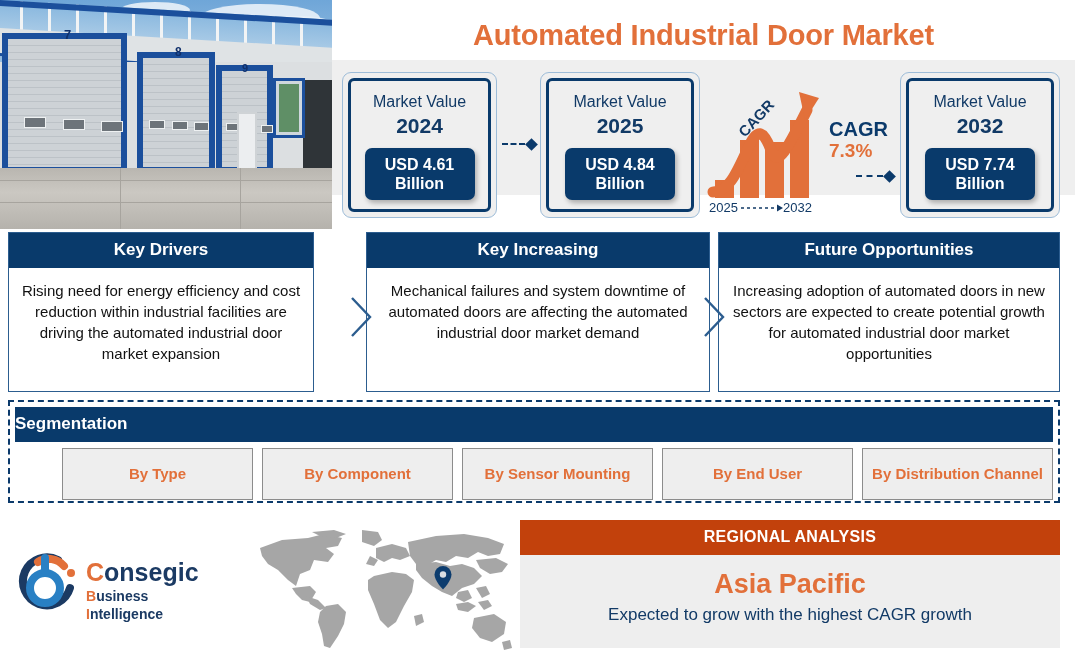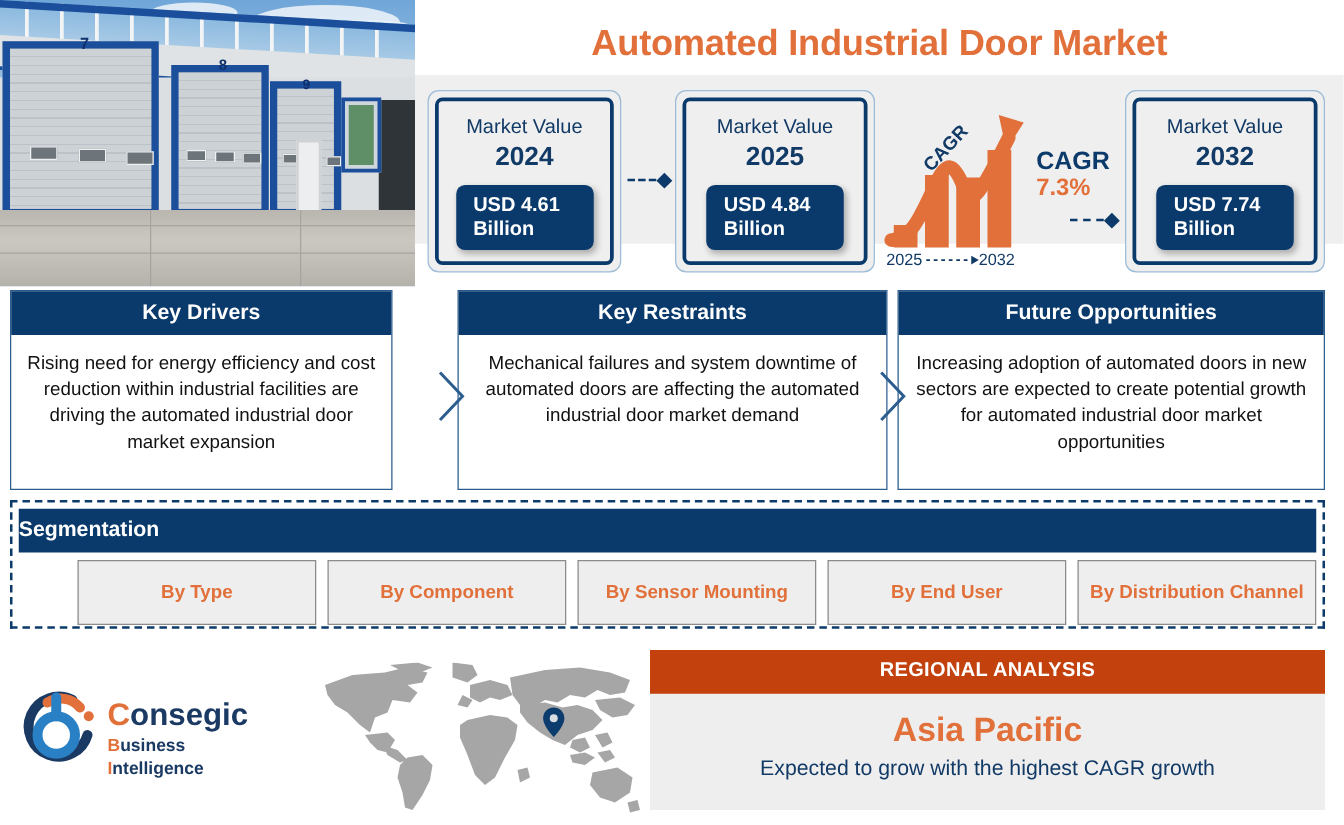--- a/index.html
+++ b/index.html
@@ -61,21 +61,21 @@
   }
   .mvcard .inner {
     width:100%; height:100%; border:3px solid #093a6b; border-radius:6px;
     background:#efefef; display:flex; flex-direction:column; align-items:center;
     justify-content:flex-start; padding-top:11px;
   }
   .mv-label { color:#123a66; font-size:16px; line-height:20px; }
   .mv-year  { color:#123a66; font-size:21px; font-weight:bold; line-height:26px; margin-top:1px;}
   .mv-pill {
     margin-top:9px; background:#093a6b; color:#ffffff; border-radius:7px;
-    padding:7px 14px; font-size:16px; font-weight:bold; line-height:19px;
+    padding:7px 14px; text-align:center; font-size:16px; font-weight:bold; line-height:19px;
     box-shadow: 2px 3px 5px rgba(0,0,0,.28);
     min-width:110px;
   }
   #card2024 { left: 10px; width: 155px; }
   #card2025 { left: 208px; width: 160px; }
   #card2032 { left: 568px; width: 160px; }
 
   .dashlink { position:absolute; height:12px; display:flex; align-items:center; }
   .dashlink .dl { flex:1; height:0; border-top:2.5px dashed #0b3a6b; }
   .dashlink .dm { width:9px; height:9px; background:#0b3a6b; transform:rotate(45deg); margin-left:2px;}
@@ -266,21 +266,21 @@
         </div>
       </div>
     </div>
   </div>
 
   <div class="kpanel" id="kp1">
     <div class="khead">Key Drivers</div>
     <div class="kbody">Rising need for energy efficiency and cost reduction within industrial facilities are driving the automated industrial door market expansion</div>
   </div>
   <div class="kpanel" id="kp2">
-    <div class="khead">Key Restraints</div>
+    <div class="khead">Key Increasing</div>
     <div class="kbody">Mechanical failures and system downtime of automated doors are affecting the automated industrial door market demand</div>
   </div>
   <div class="kpanel" id="kp3">
     <div class="khead">Future Opportunities</div>
     <div class="kbody">Increasing adoption of automated doors in new sectors are expected to create potential growth for automated industrial door market opportunities</div>
   </div>
 
   <svg class="chev" id="chev1" viewBox="0 0 22 42">
     <polyline points="2,2 20,21 2,40" fill="none" stroke="#2c5d8f" stroke-width="2.4"></polyline>
   </svg>

